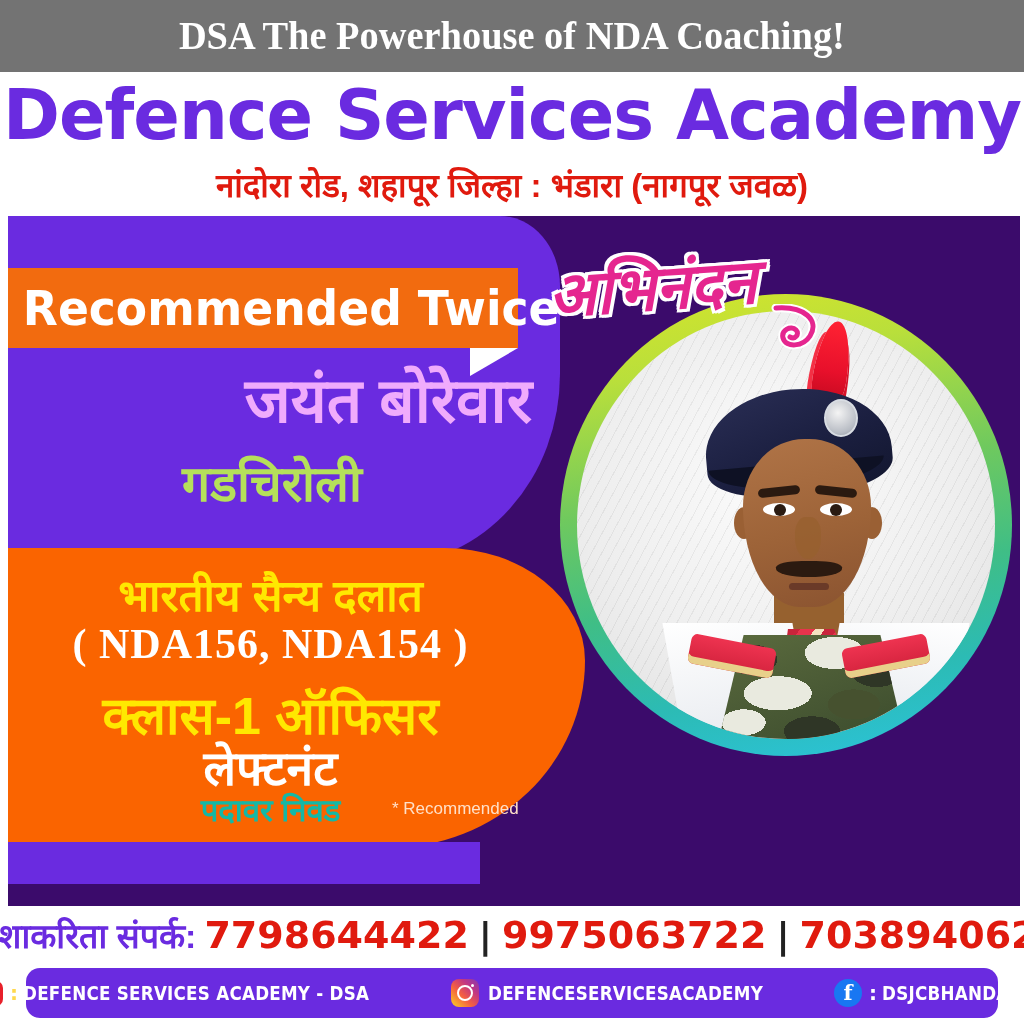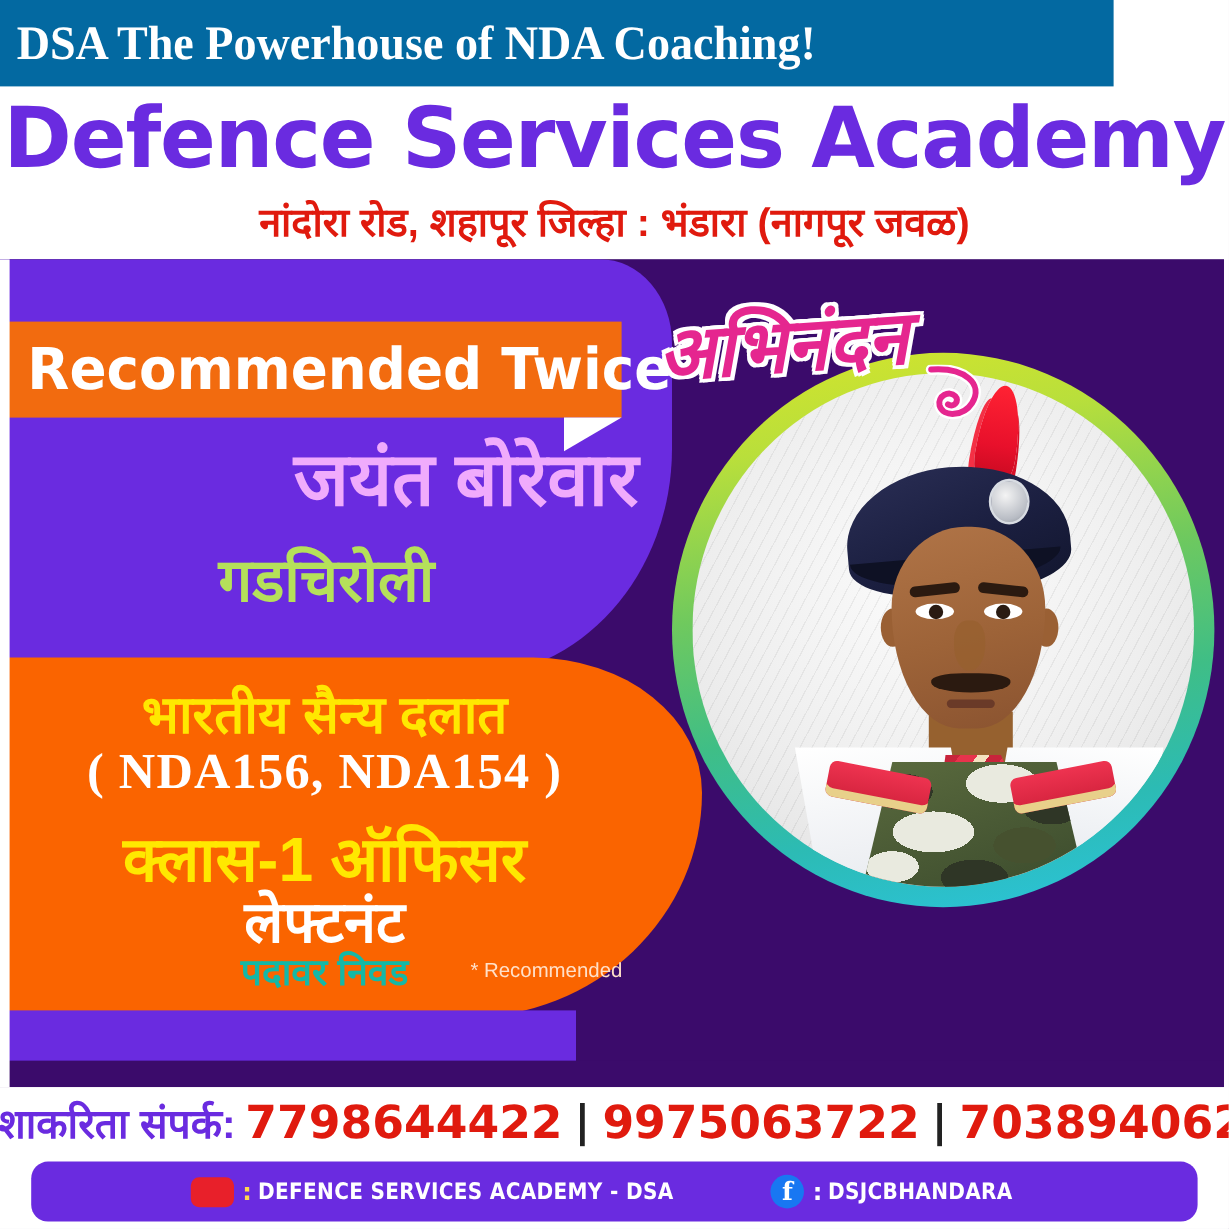--- a/index.html
+++ b/index.html
@@ -7,23 +7,23 @@
 
   .poster{
     position:relative;
     width:1024px;height:1024px;
     overflow:hidden;
     background:#ffffff;
   }
 
   
   .tagline-bar{
-    position:absolute;left:0;top:0;width:928px;height:72px;
-    background:#0369a1;
-    display:flex;align-items:center;justify-content:flex-start;
+    position:absolute;left:0;top:0;width:1024px;height:72px;
+    background:#737373;
+    display:flex;align-items:center;justify-content:center;
   }
   .tagline{
     color:#ffffff;
     font-family:"Liberation Serif",serif;
     font-size:40px;font-weight:bold;
     letter-spacing:0px;white-space:nowrap;
     line-height:1;
     transform:scaleX(0.96);
   }
   .tagline b{font-weight:bold;}
@@ -464,20 +464,24 @@
   </div>
 
   <div class="social-bar">
 
     <div class="social-item">
       <span class="yt-icon"></span>
       <span class="sep-colon">:</span>
       <span class="social-text">DEFENCE SERVICES ACADEMY - DSA</span>
     </div>
 
+    <div class="social-item">
+      <span class="ig-icon"></span>
+      <span class="social-text">DEFENCESERVICESACADEMY</span>
+    </div>
 
     <div class="social-item">
       <span class="fb-icon">
           <span class="fb-f">f</span>
         </span>
       <span class="sep-colon wht">:</span>
       <span class="social-text">DSJCBHANDARA</span>
     </div>
 
   </div>

